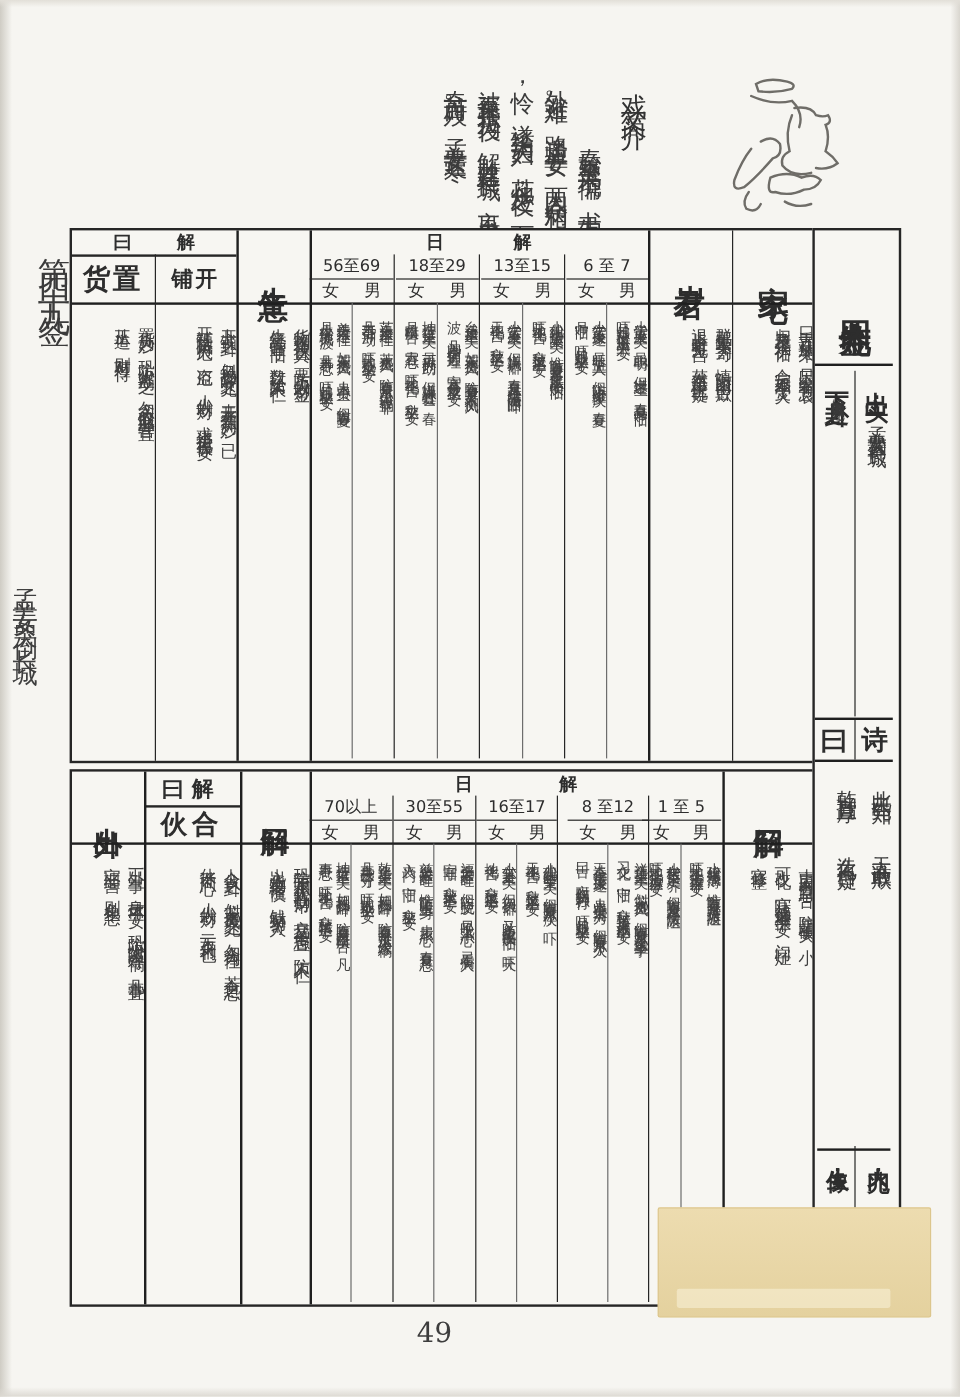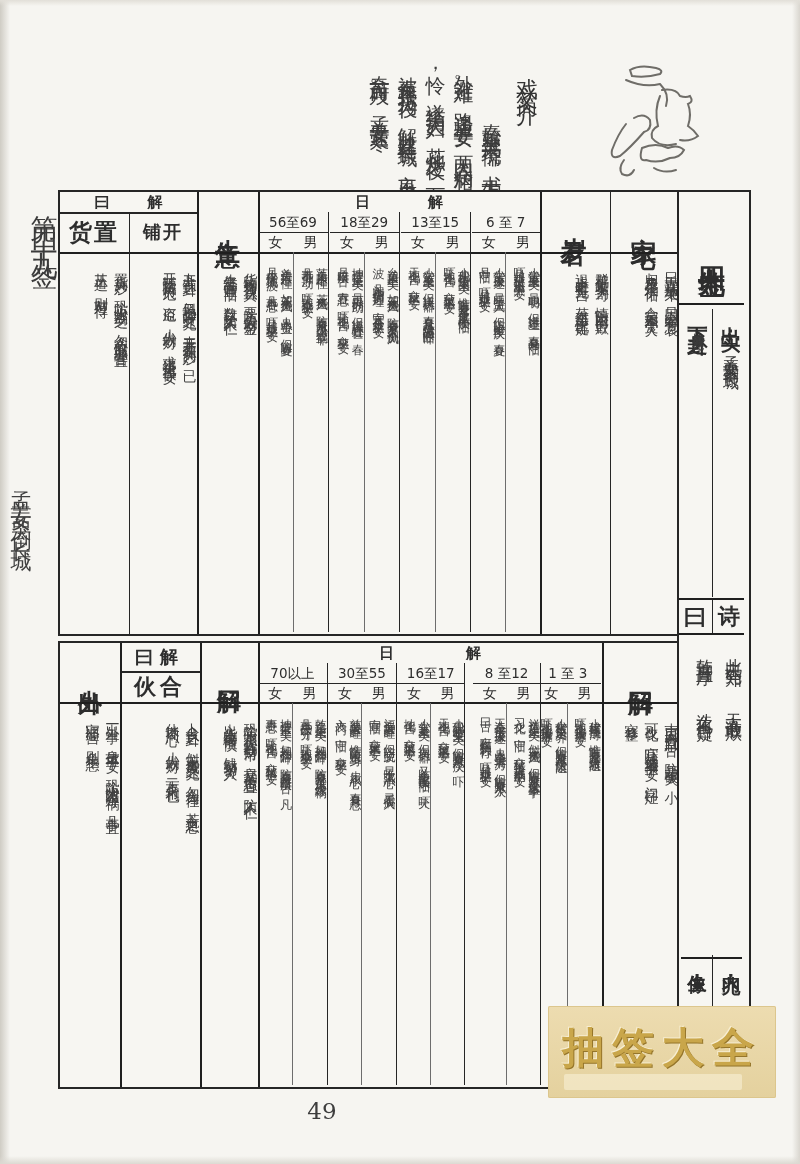--- a/index.html
+++ b/index.html
@@ -286,21 +286,21 @@
             <div class="vl">玉造今年运度未遂　人虽贤玉清秀　但防春夏月小人</div>
             <div class="vl">口舌　夜时切勿独行　吓月娘交秋平安</div>
           </div>
         <div class="sub subm v">
             <div class="vl">祥造步运未美　似花木遭风　但防春夏月小疾多事学</div>
             <div class="vl">习文化　守旧　交秋转运贵人扶助平安</div>
           </div>
         </div>
     </div>
     <div class="agecol" style="left:474.7px;width:66.3px;">
-      <div class="arange">1 至 3</div>
+      <div class="arange">1 至 5</div>
       <div class="agen">
           <span>女</span>
           <span>男</span>
         </div>
       <div class="abody">
           <div class="sub v">
             <div class="vl">小女根苗未足养　但防春夏月小疾波阻</div>
             <div class="vl">吓天地化吉方保平安</div>
           </div>
         <div class="sub subm v">
@@ -360,19 +360,18 @@
 
     <div class="abs" style="left:0;top:757.2px;width:65px;height:132px;">
       <div class="abs v" style="left:33px;top:6px;width:32px;height:124px;border-left:1.5px solid #262626;padding-top:2px;">
         <span class="striplabel" style="font-size:19px;letter-spacing:3px;">内兆：</span></div>
       <div class="abs v" style="left:1px;top:6px;width:31px;height:124px;padding-top:2px;">
         <span class="striplabel" style="font-size:19px;letter-spacing:3px;">生像：</span></div>
     </div>
   </div>
 
   <div id="banner">
-    <div class="wm">抽签大全</div>
     <div class="wm-sub"></div>
   </div>
 
-  <div class="abs" style="left:0;top:1098px;width:644px;text-align:center;font-size:23px;color:#3d3d3d;font-family:'DejaVu Serif',serif;">49</div>
+  <div class="abs" style="left:0;top:1098px;width:644px;text-align:center;font-size:23px;color:#3d3d3d;font-family:'DejaVu Serif',serif;padding-left:40px;">49</div>
 
 </div>
 
 </body></html>

